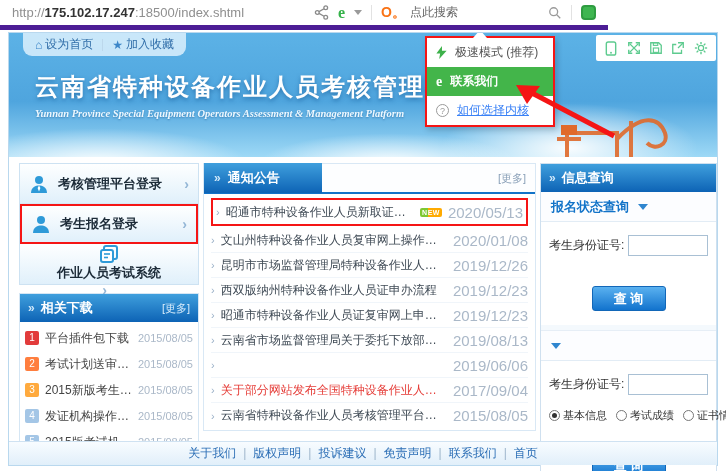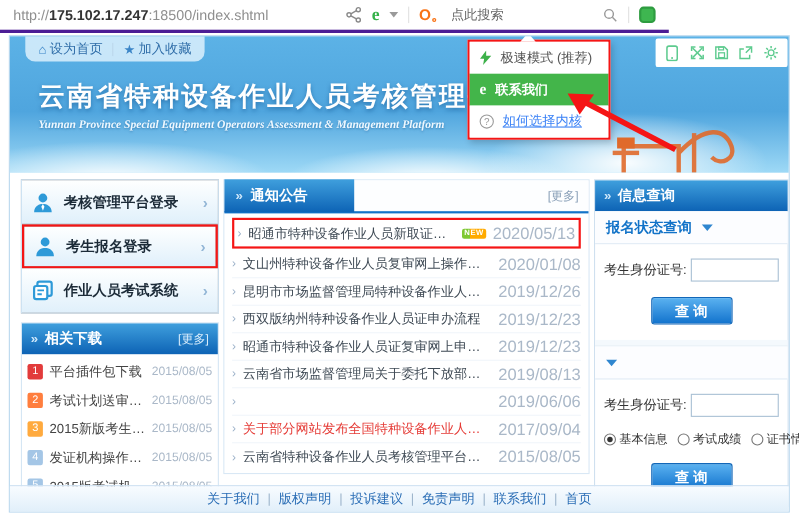--- a/index.html
+++ b/index.html
@@ -1,21 +1,21 @@
 <!DOCTYPE html>
 <html><head>
 <meta charset="utf-8">
 <style>
   * { box-sizing: border-box; margin: 0; padding: 0; }
   html,body { width:726px; height:471px; overflow:hidden; background:#fff;
     font-family:"Liberation Sans",sans-serif; }
 
   
   .browser-bar { position:absolute; top:0; left:0; width:608px; height:30px; background:#fff;
-    border-bottom:3px solid #4c1d95; display:flex; align-items:center; padding:0 12px; }
+    border-bottom:5px solid #4c1d95; display:flex; align-items:center; padding:0 12px; }
   .url-text { font-size:13px; color:#8f8f8f; }
   .url-host { color:#333; font-weight:bold; }
   .browser-right { margin-left:auto; display:flex; align-items:center; gap:9px; }
   .vdiv { width:1px; height:15px; background:#e2e2e2; }
   .ie-glyph { color:#35b24a; font-weight:bold; font-size:16px; font-family:"Liberation Serif",serif; }
   .chev-down-sm { width:0; height:0; border-left:4px solid transparent; border-right:4px solid transparent; border-top:5px solid #9a9a9a; }
   .search-box { display:flex; align-items:center; width:158px; gap:4px; }
   .search-logo { color:#f97316; font-weight:bold; font-size:14px; }
   .search-text { color:#666; font-size:12px; }
   .green-square { width:15px; height:15px; background:#3eb650; border-radius:4px; border:2px solid #2e9c40; }
@@ -54,24 +54,24 @@
     font-size:9px; display:inline-flex; align-items:center; justify-content:center; }
   .mode-item .uline { text-decoration:underline; color:#3b82f6; }
   .annot-arrow { position:absolute; left:505px; top:45px; pointer-events:none; }
 
   
   .col-left  { position:absolute; left:10px;  top:130px; width:180px; }
   .col-mid   { position:absolute; left:194px; top:130px; width:333px; }
   .col-right { position:absolute; left:531px; top:130px; width:177px; }
 
   
-  .login-panel { border:1px solid #cde2f2; background:#a3a3a3; }
+  .login-panel { border:1px solid #cde2f2; background:#0369a1; }
   .login-row { height:40px; display:flex; align-items:center;
     background:linear-gradient(180deg,#feffff,#e0f0fb); border-bottom:1px solid #d4e8f6; cursor:pointer; }
-  .login-row:last-child { border-bottom:none; }
+  .login-row:last-child { border-bottom:none;flex-direction:column; }
   .login-row.annotated { border:2px solid #f51515; }
   .li-icon { width:38px; display:flex; justify-content:center; }
   .li-label { flex:1; font-size:13px; font-weight:bold; color:#1c2b38; }
   .li-chev { padding-right:9px; color:#93b6d6; font-size:14px; font-weight:bold; }
 
   
   .panel-head { height:28px; background:linear-gradient(180deg,#3f9fdd,#0d63b5); color:#fff;
     display:flex; align-items:center; padding:0 8px; font-size:13px; font-weight:bold; gap:6px; }
   .panel-head .more { margin-left:auto; font-weight:normal; font-size:11px; color:#d8ecfb; text-decoration:none; }
   .dbl-chev { font-size:12px; color:#cfe8fa; }
@@ -107,21 +107,21 @@
   .query-panel { border:1px solid #cfe0ef; background:#fff; }
   .q-head { height:28px; background:linear-gradient(180deg,#3f9fdd,#0d63b5); color:#fff; display:flex;
     align-items:center; gap:6px; padding:0 8px; font-size:13px; font-weight:bold; }
   .q-sec-head { height:30px; display:flex; align-items:center; gap:9px; padding:0 10px; color:#1273c8;
     font-weight:bold; font-size:13px; border-bottom:1px solid #e2ecf5; background:#fcfdff; cursor:pointer; }
   .tri-down { width:0; height:0; border-left:5px solid transparent; border-right:5px solid transparent;
     border-top:6px solid #2f86cf; }
   .q-body { padding:13px 8px 12px; }
   .q-row { display:flex; align-items:center; gap:4px; font-size:12px; color:#333; }
   .q-row input { flex:1; height:21px; border:1px solid #a9c0d4; min-width:0; }
-  .q-btn { display:block; margin:14px auto 2px; width:74px; height:25px;
+  .q-btn { display:block; margin:30px auto 2px; width:74px; height:25px;
     background:linear-gradient(180deg,#5ab1f0,#1273cd); color:#fff; border:1px solid #1267b8;
     border-radius:3px; font-size:13px; font-weight:bold; cursor:pointer; font-family:inherit; }
   .sec-gap { height:6px; background:#f4f9fd; border-bottom:1px solid #e6eef6; }
   .radio-row { display:flex; gap:9px; margin-top:13px; font-size:11px; color:#333; align-items:center; flex-wrap:nowrap; }
   .radio-opt { display:inline-flex; align-items:center; cursor:pointer; white-space:nowrap; }
   .radio { width:11px; height:11px; border:1px solid #777; border-radius:50%; display:inline-flex;
     align-items:center; justify-content:center; margin-right:3px; background:#fff; flex:none; }
   .radio.checked::after { content:""; width:5px; height:5px; background:#333; border-radius:50%; }
 
   

